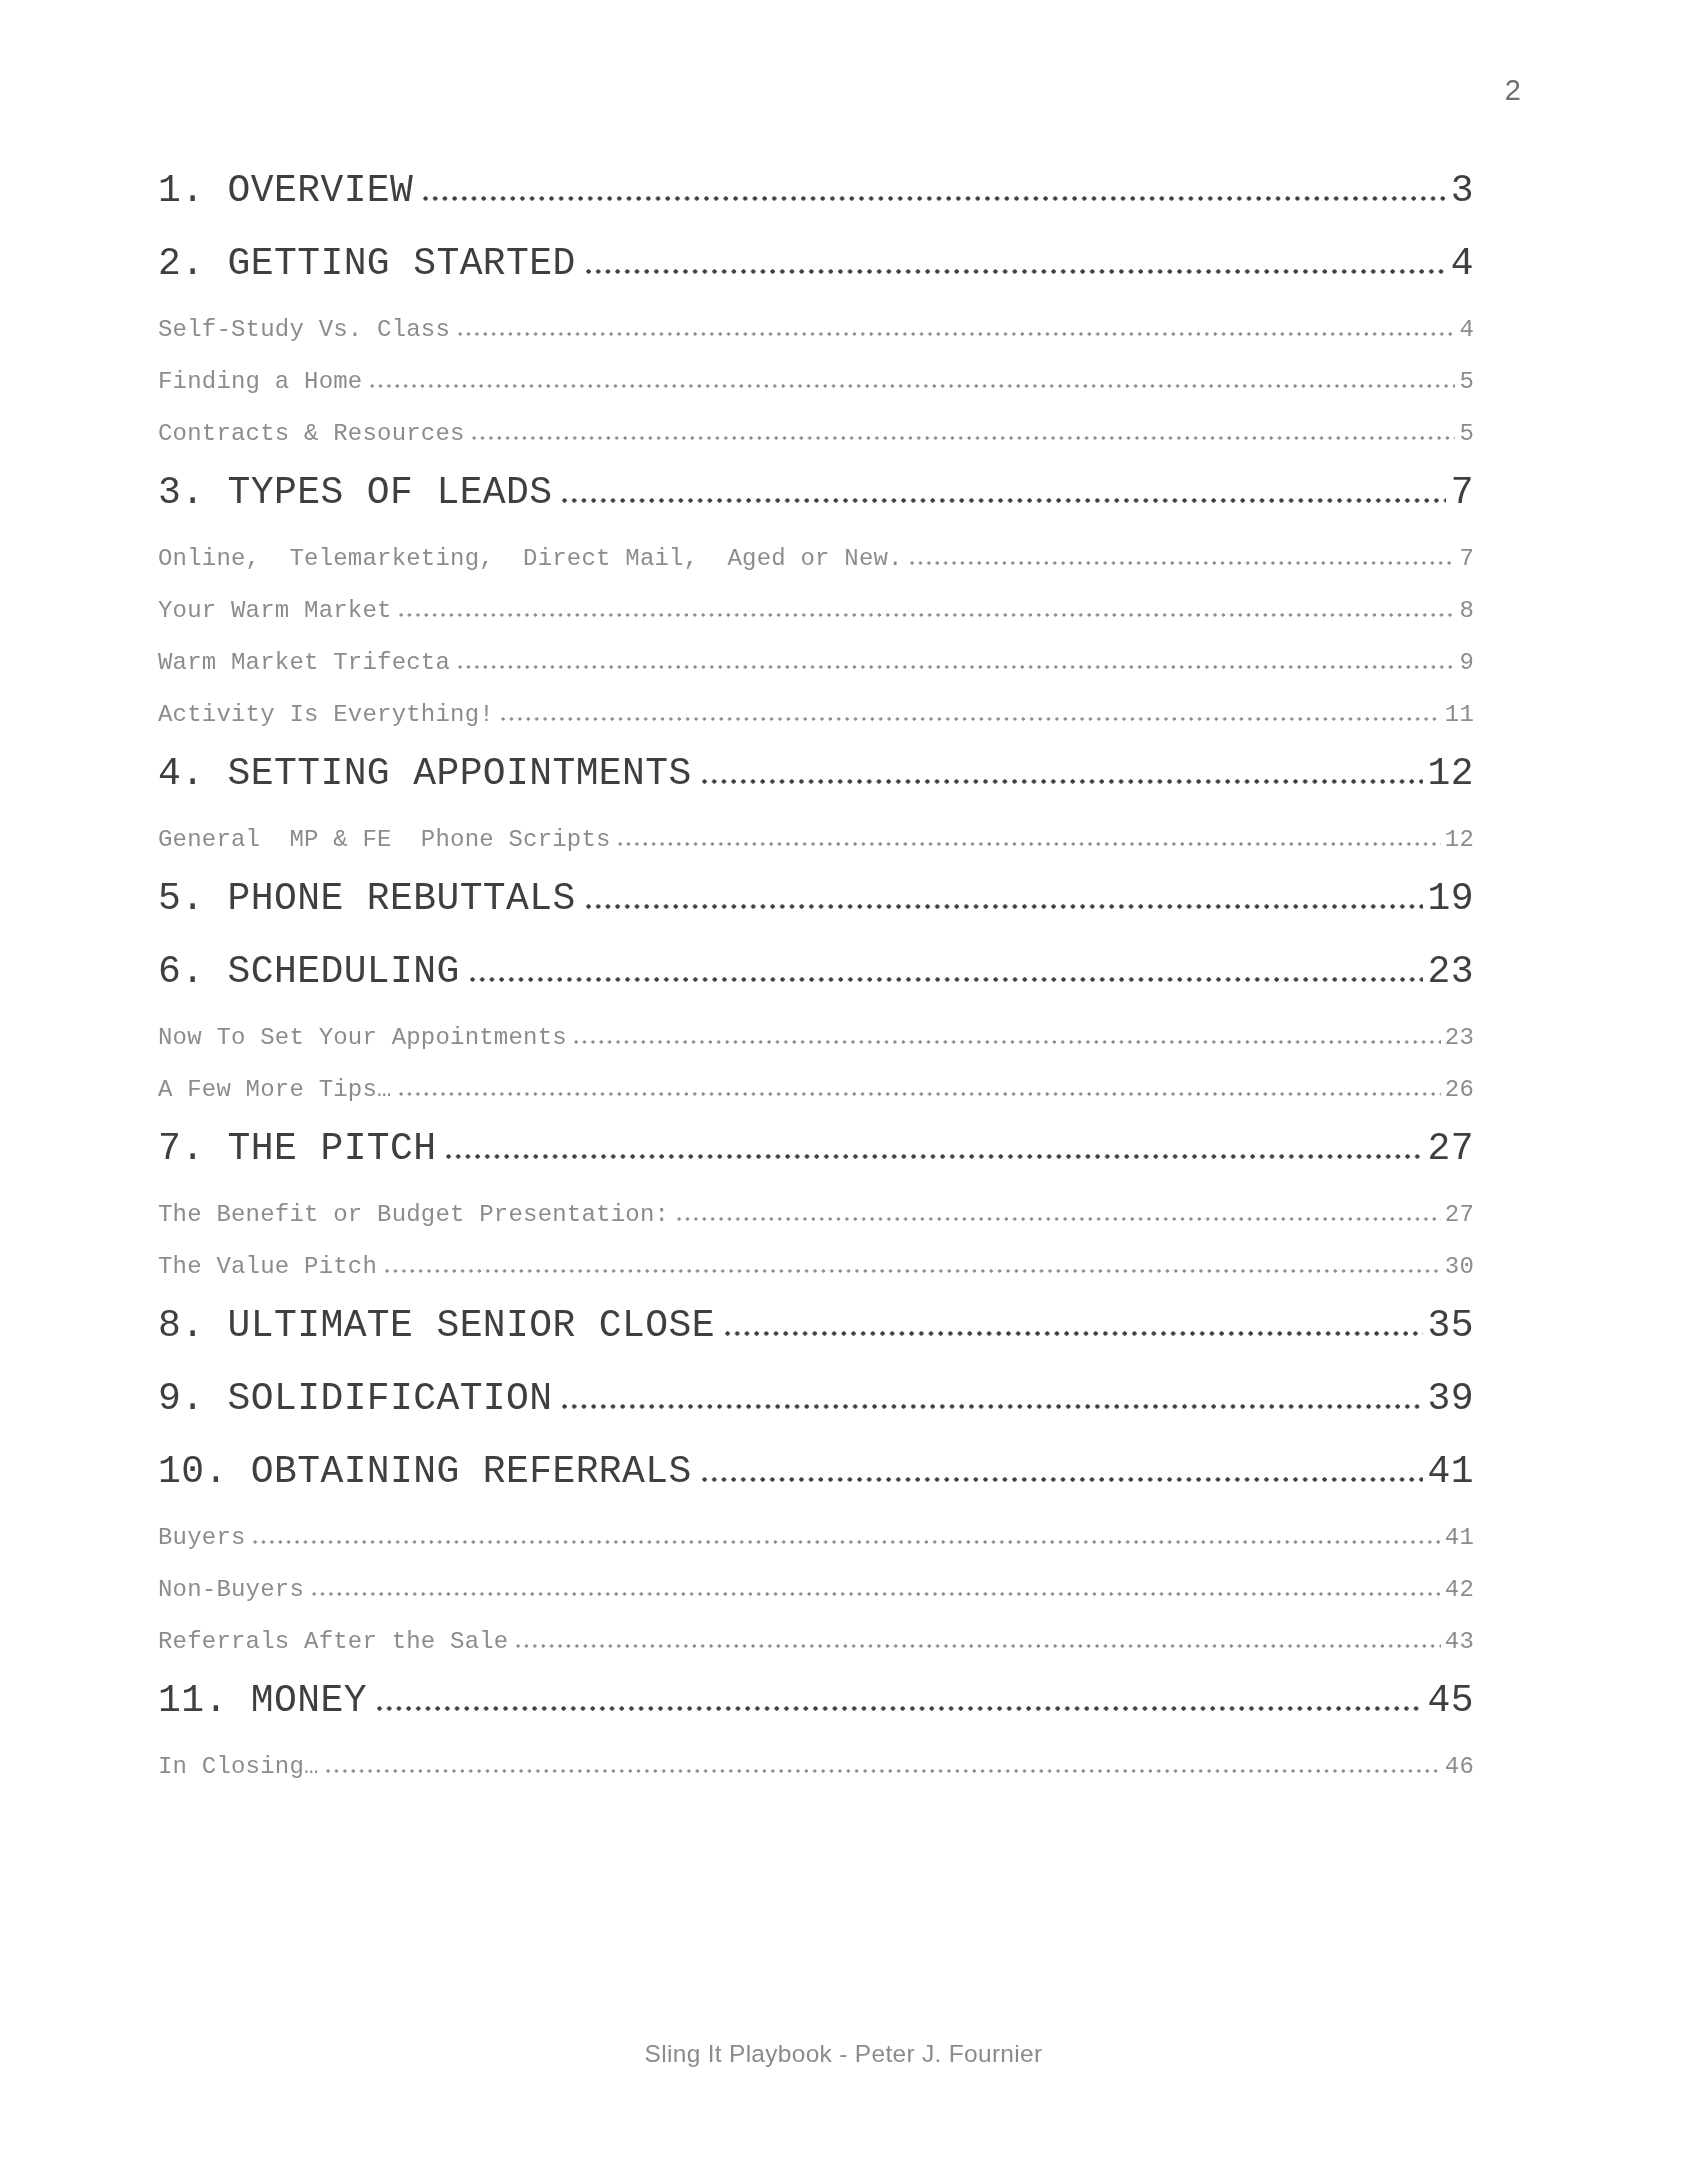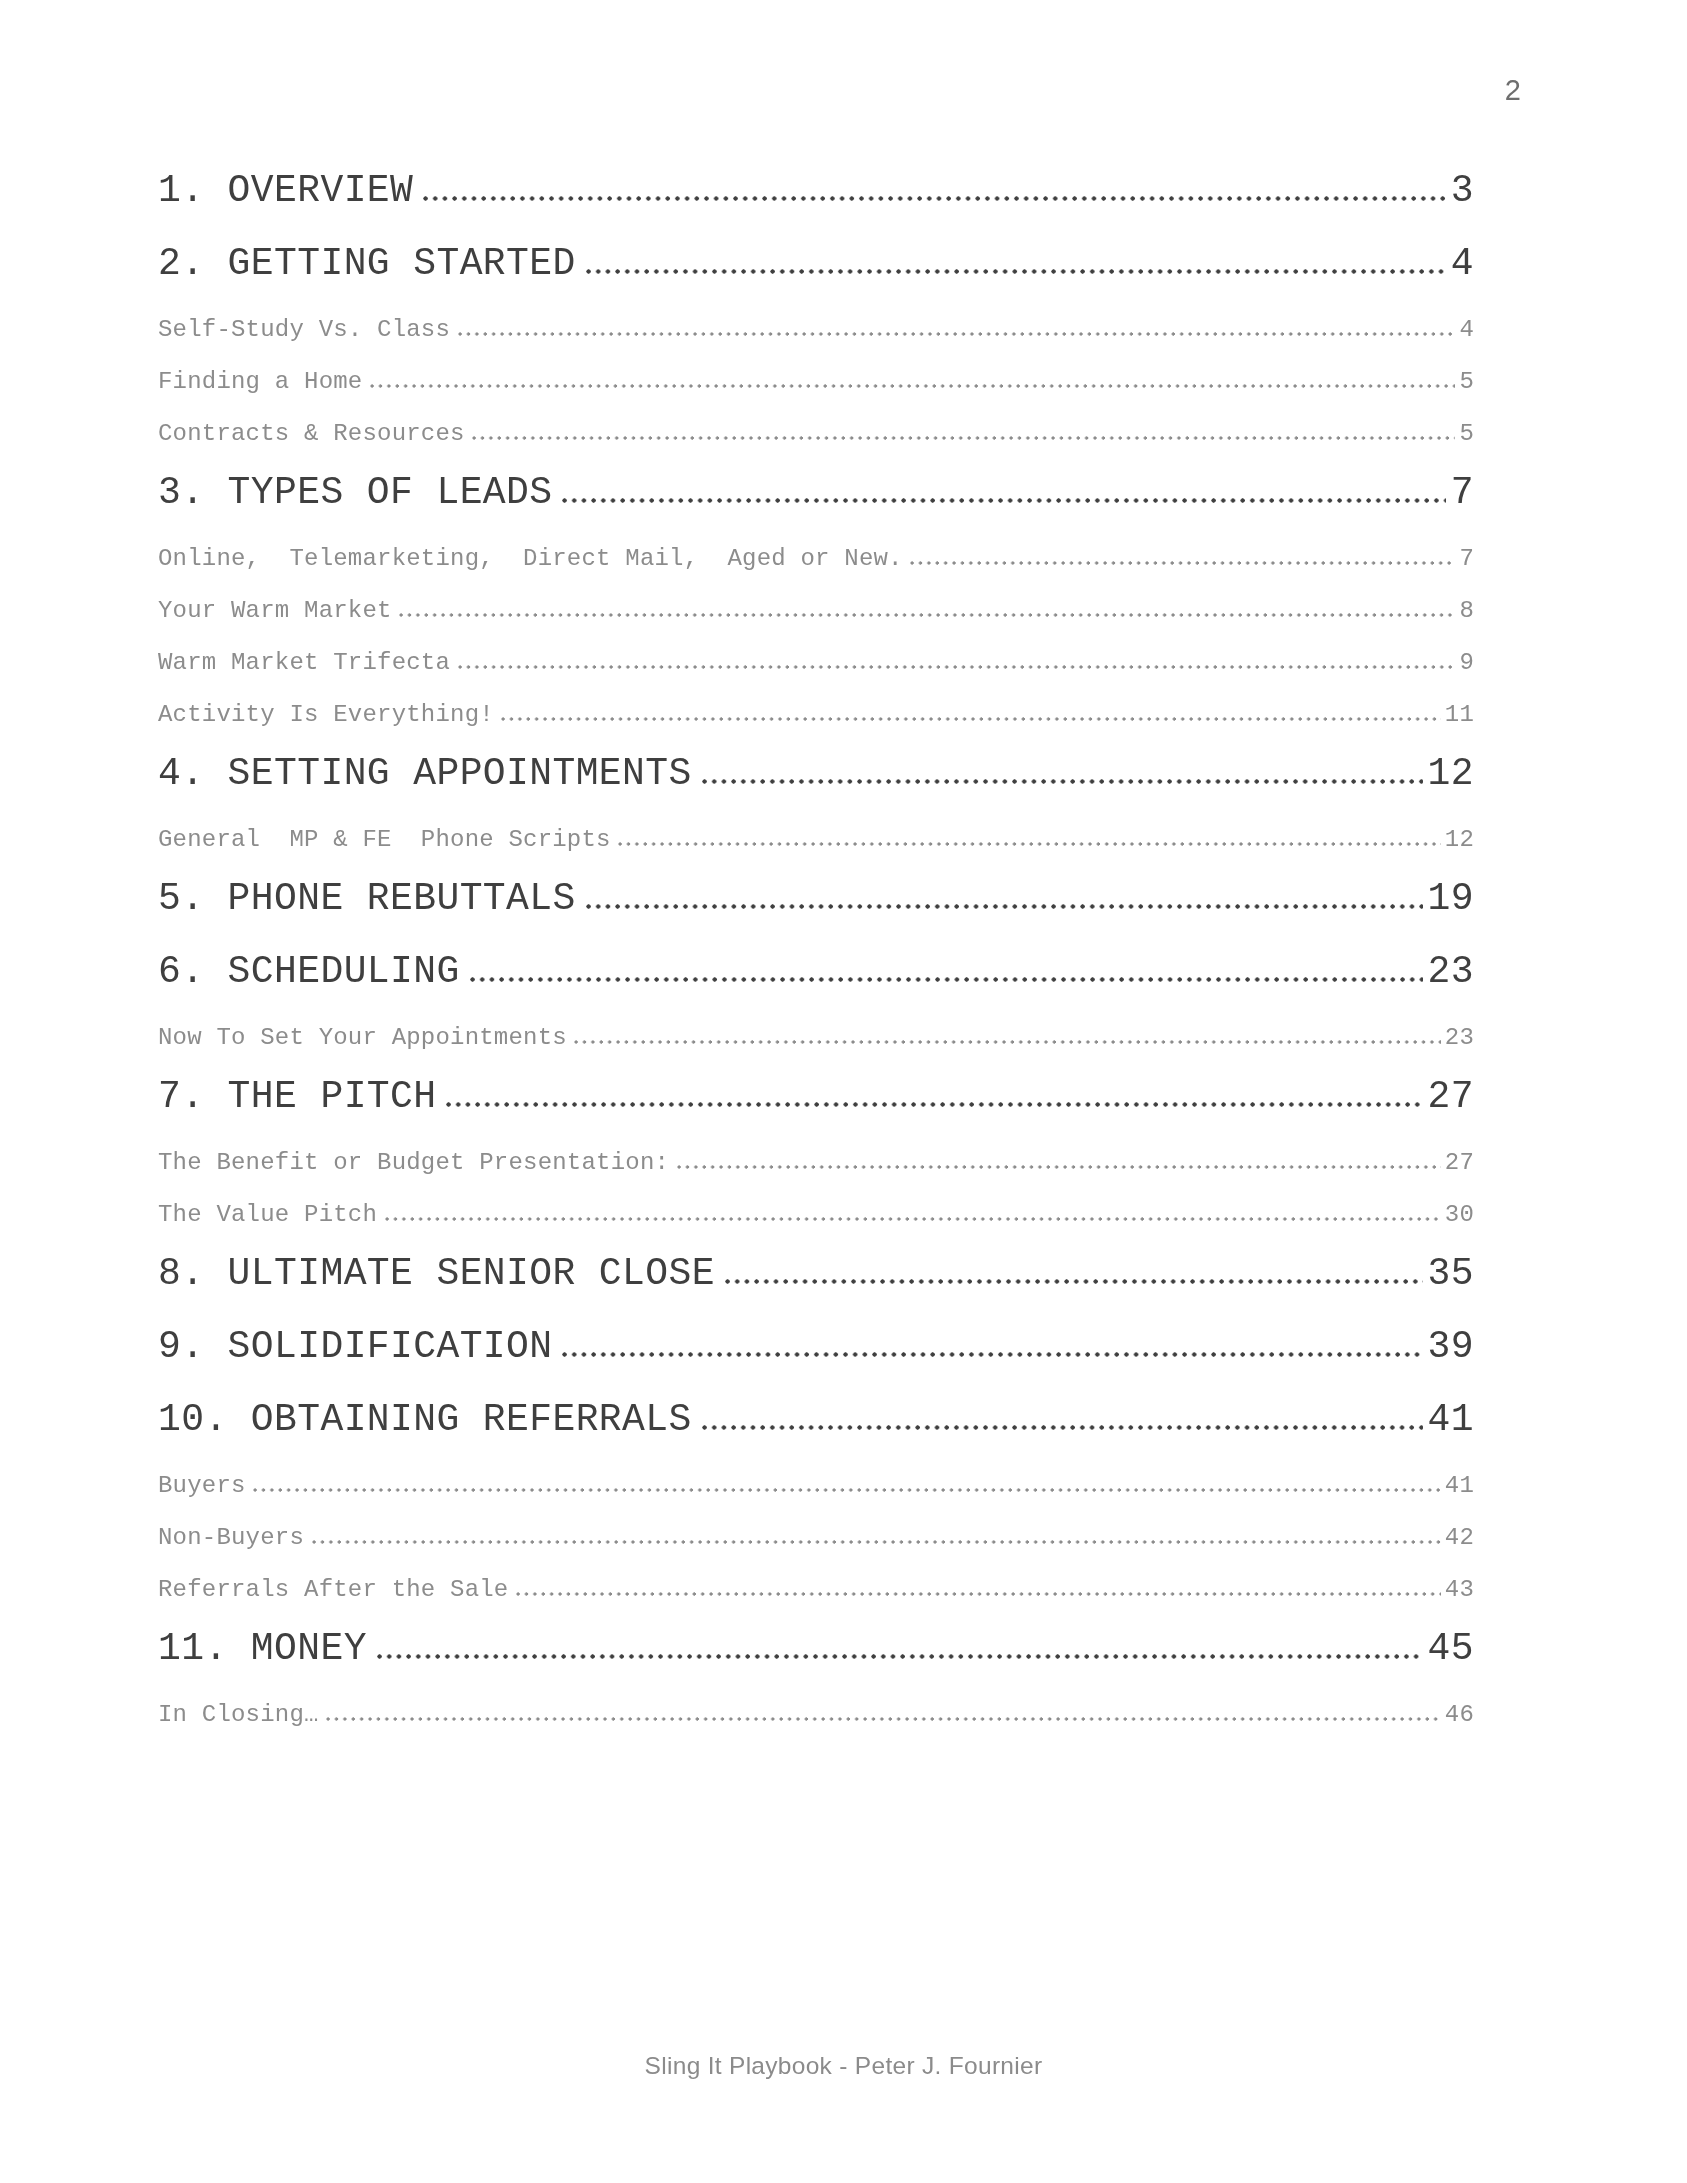--- a/index.html
+++ b/index.html
@@ -67,21 +67,20 @@
   .pagenum { white-space: pre; }
   .footer {
     position: absolute;
     top: 2040px;
     left: 0;
     width: 100%;
     text-align: center;
     font-size: 24.5px;
     letter-spacing: 0.3px;
     color: var(--footer-color, #8b8b8b);
-    margin-top: 12px;
   }
 </style>
 </head>
 <body>
 
 <div class="page">
   <div class="page-number">2</div>
 
   <div class="toc" id="toc">
       <div class="row head">
@@ -152,20 +151,25 @@
       <div class="row head">
         <span class="title">6. SCHEDULING</span>
         <span class="leader"></span>
         <span class="pagenum">23</span>
       </div>
       <div class="row sub">
         <span class="title">Now To Set Your Appointments</span>
         <span class="leader"></span>
         <span class="pagenum">23</span>
       </div>
+      <div class="row sub">
+        <span class="title">A Few More Tips…</span>
+        <span class="leader"></span>
+        <span class="pagenum">26</span>
+      </div>
       <div class="row head">
         <span class="title">7. THE PITCH</span>
         <span class="leader"></span>
         <span class="pagenum">27</span>
       </div>
       <div class="row sub">
         <span class="title">The Benefit or Budget Presentation:</span>
         <span class="leader"></span>
         <span class="pagenum">27</span>
       </div>

